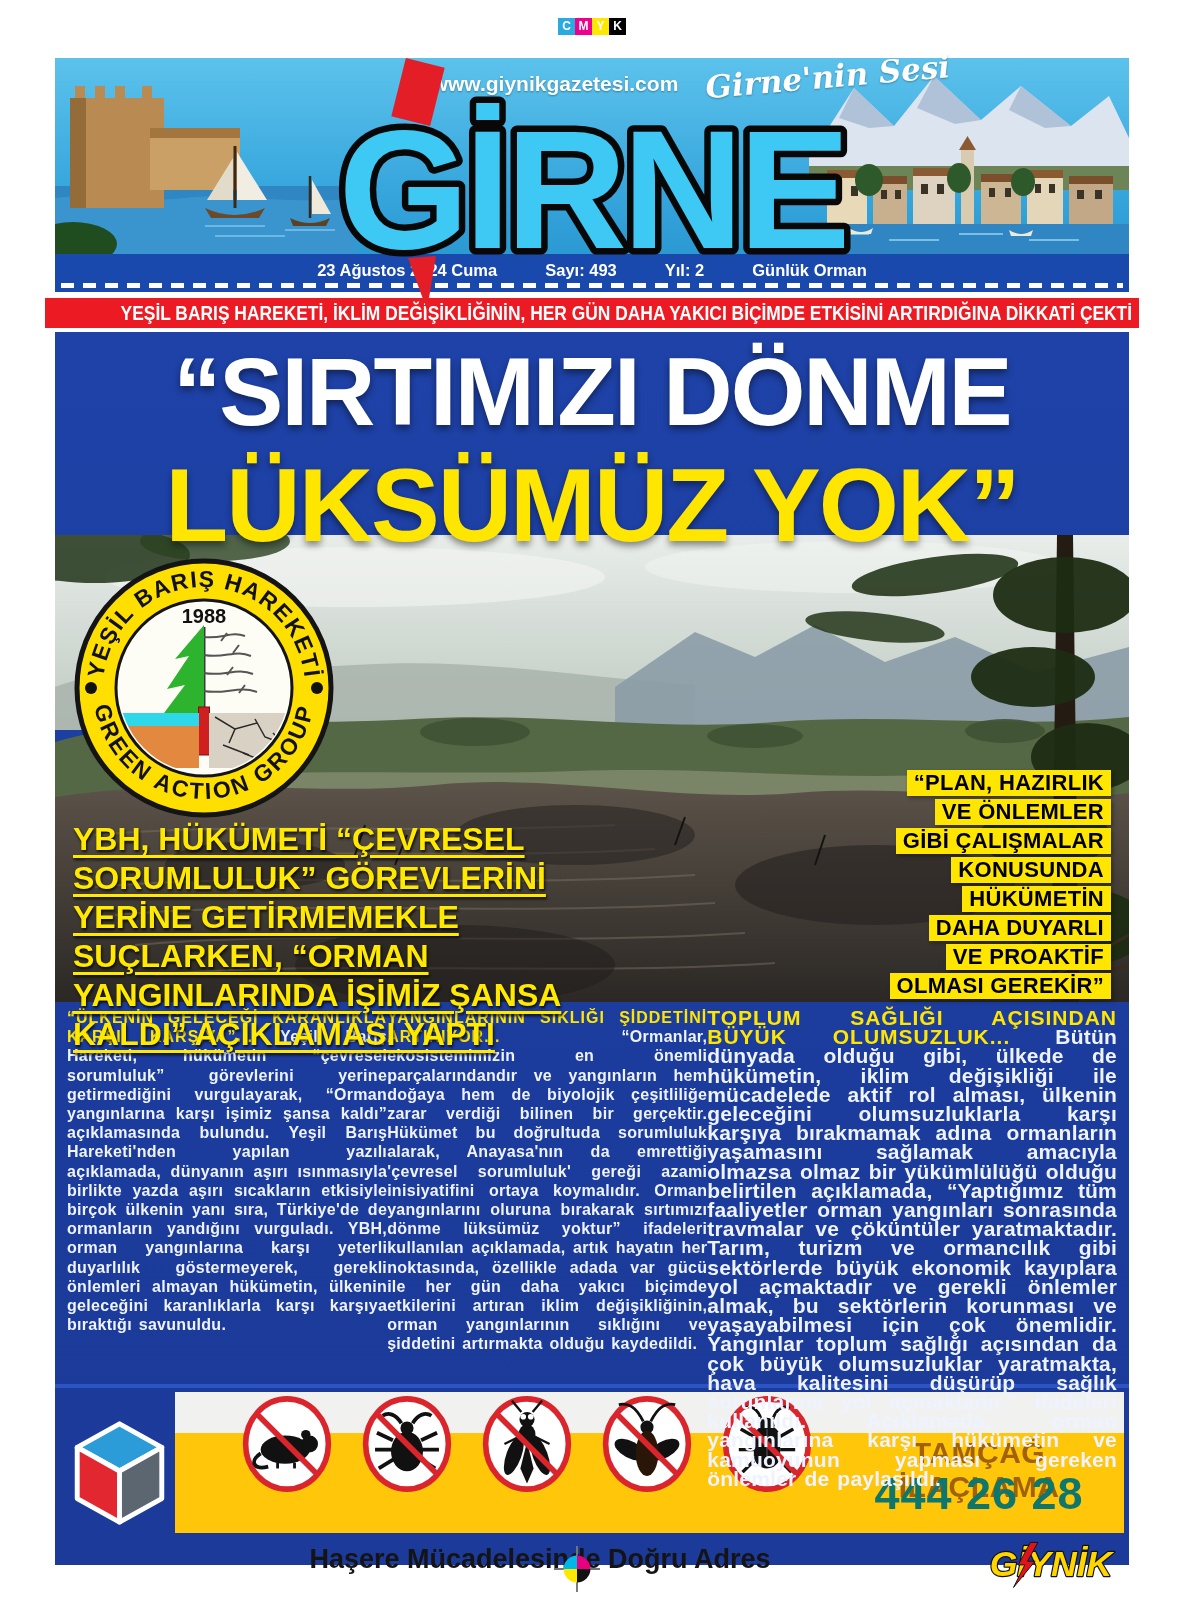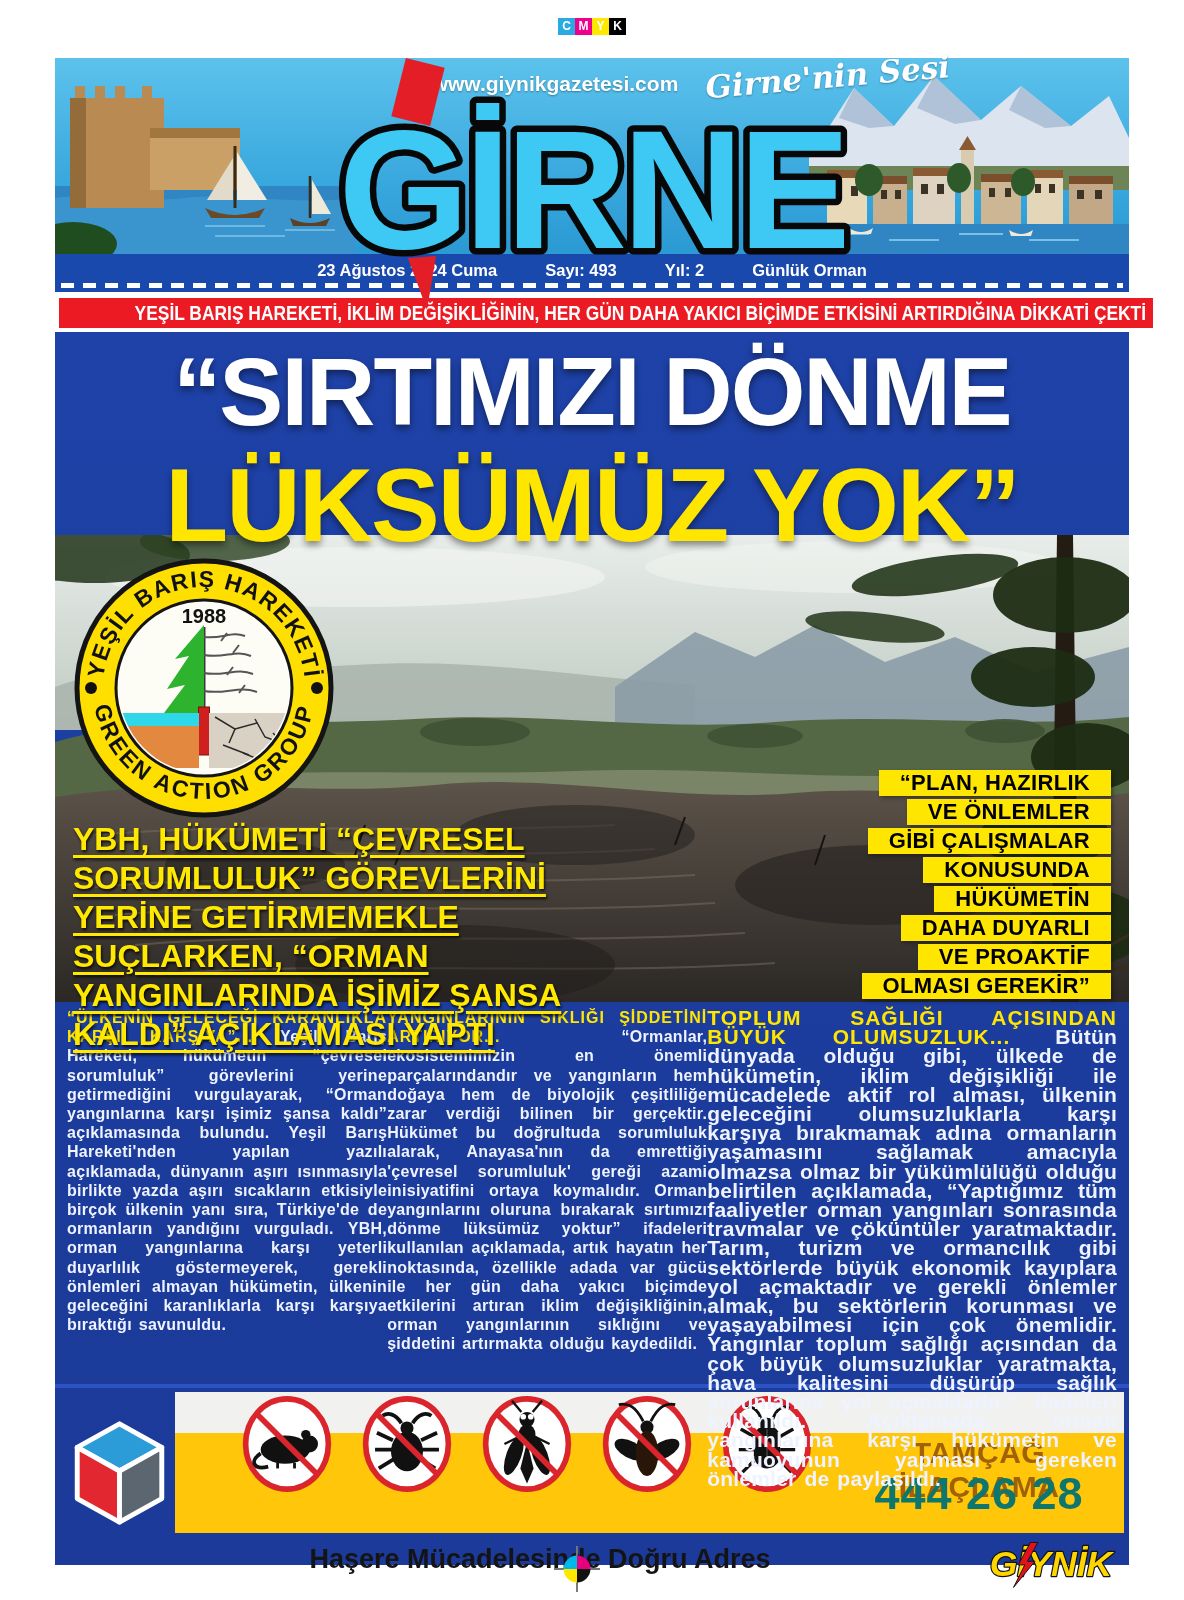--- a/index.html
+++ b/index.html
@@ -20,42 +20,42 @@
               font-weight:bold;font-family:"DejaVu Serif",serif;font-size:31px;
               transform:rotate(-5deg);text-shadow:0 1px 2px rgba(0,0,0,.3);}
   .girne-svg{position:absolute;left:310px;top:56px;width:560px;height:260px;z-index:6;overflow:visible;}
   
   .dateband{position:absolute;left:55px;top:254px;width:1074px;height:38px;background:#1a49ae;
             display:flex;justify-content:center;gap:48px;color:#fff;font-weight:bold;
             font-size:16.5px;padding-top:7px;box-sizing:border-box;}
   .dateband .dash{position:absolute;left:6px;right:6px;bottom:4px;height:5px;
       background:repeating-linear-gradient(90deg,#fff 0 13px,rgba(0,0,0,0) 13px 22px);}
   
-  .red-banner{position:absolute;left:59px;top:298px;width:1094px;height:30px;background:#ec1b23;
+  .red-banner{position:absolute;left:45px;top:298px;width:1094px;height:30px;background:#ec1b23;
               color:#fff;text-align:center;line-height:30px;overflow:hidden;}
   .red-banner span{display:inline-block;white-space:nowrap;font-weight:bold;font-size:20px;
                    transform:scaleX(.87);transform-origin:center;letter-spacing:0;}
   
   .main{position:absolute;left:55px;top:332px;width:1074px;height:1233px;
         background:linear-gradient(180deg,#1e42a8 0%,#1c3c9d 60%,#1b3a99 100%);}
   .hl{position:relative;z-index:4;text-align:center;font-weight:bold;letter-spacing:-2px;
       text-shadow:0 4px 7px rgba(0,0,0,.45);line-height:1;}
   .hl1{margin-top:12px;font-size:96px;color:#ffffff;}
   .hl2{margin-top:14px;font-size:103px;color:#ffe600;}
   .photo{position:absolute;left:0;top:203px;width:1074px;height:467px;z-index:1;}
   .photo svg{display:block;width:100%;height:100%;}
   .badge{position:absolute;left:18px;top:225px;width:262px;height:262px;z-index:3;}
   .subhead{position:absolute;left:18px;top:488px;width:510px;z-index:3;color:#ffe900;
            font-size:32px;font-weight:bold;line-height:1.22;
            text-decoration:underline;text-decoration-thickness:3px;text-underline-offset:5px;
            text-shadow:1px 2px 3px rgba(0,0,0,.85);}
   .pullquote{position:absolute;right:18px;top:438px;z-index:3;display:flex;flex-direction:column;
              align-items:flex-end;gap:3px;}
   .pullquote span{background:#ffe600;color:#000;font-weight:bold;font-size:22px;line-height:1;
-                  padding:2px 21px;box-shadow:2px 2px 4px rgba(0,0,0,.35);letter-spacing:.3px;}
+                  padding:2px 7px;box-shadow:2px 2px 4px rgba(0,0,0,.35);letter-spacing:.3px;}
   .columns{position:absolute;left:12px;top:676px;width:1050px;display:flex;gap:0;z-index:2;}
   .col{flex:1;color:#eef3ff;font-size:16px;font-weight:bold;line-height:19.2px;
        text-align:justify;letter-spacing:.3px;word-spacing:2px;}
   .col .lead{color:#ffe600;letter-spacing:1px;}
   .col3{flex:1.28;font-size:21px;letter-spacing:.2px;}
   
   .divider{position:absolute;left:55px;top:1384px;width:1074px;height:4px;background:#2c53c3;}
   .ad{position:absolute;left:60px;top:1392px;width:1064px;height:141px;}
   .ad-strip{position:absolute;left:115px;top:0;right:0;height:41px;background:#f1f1ef;}
   .ad-band{position:absolute;left:115px;top:41px;right:0;height:100px;background:#ffc60a;}

